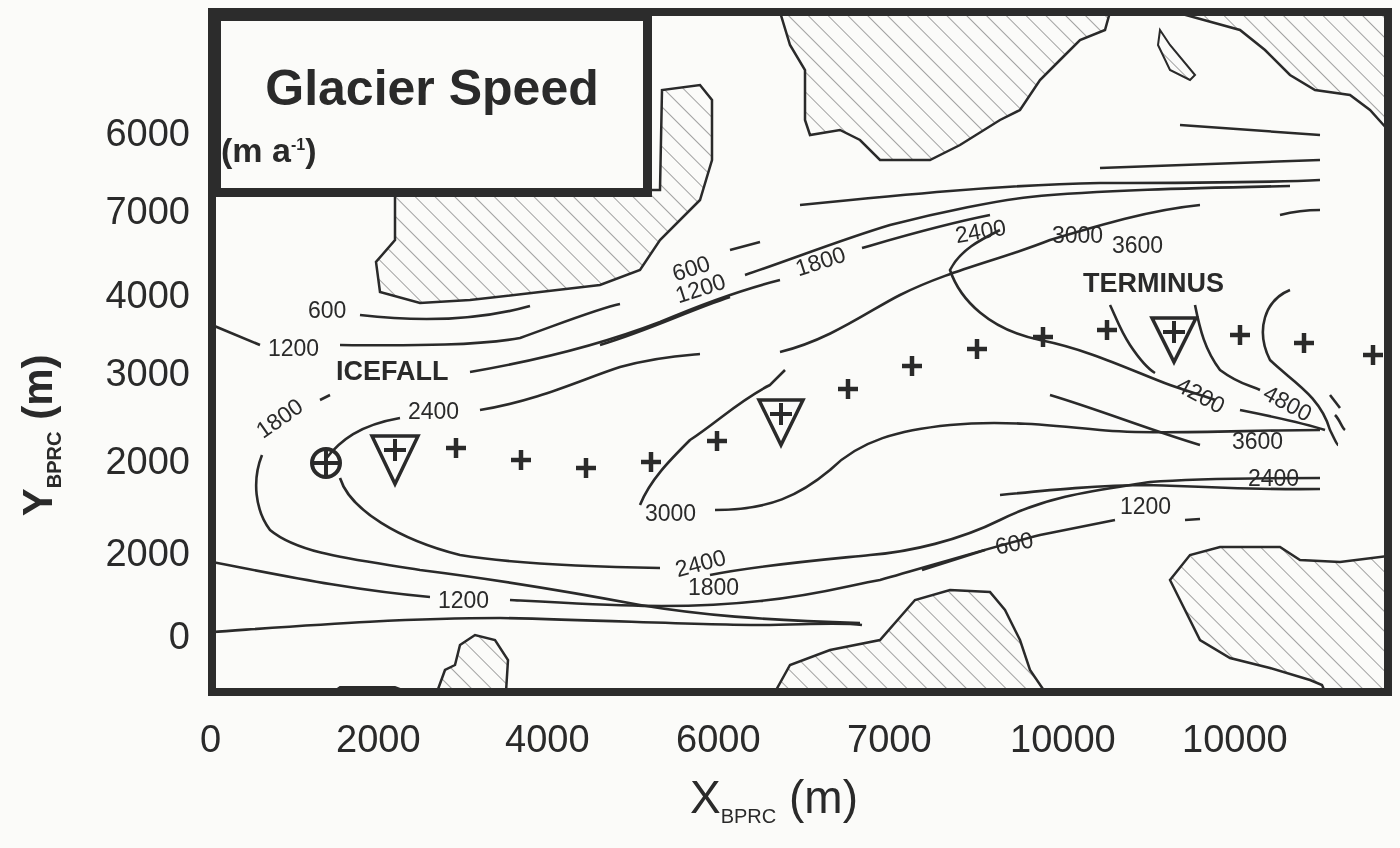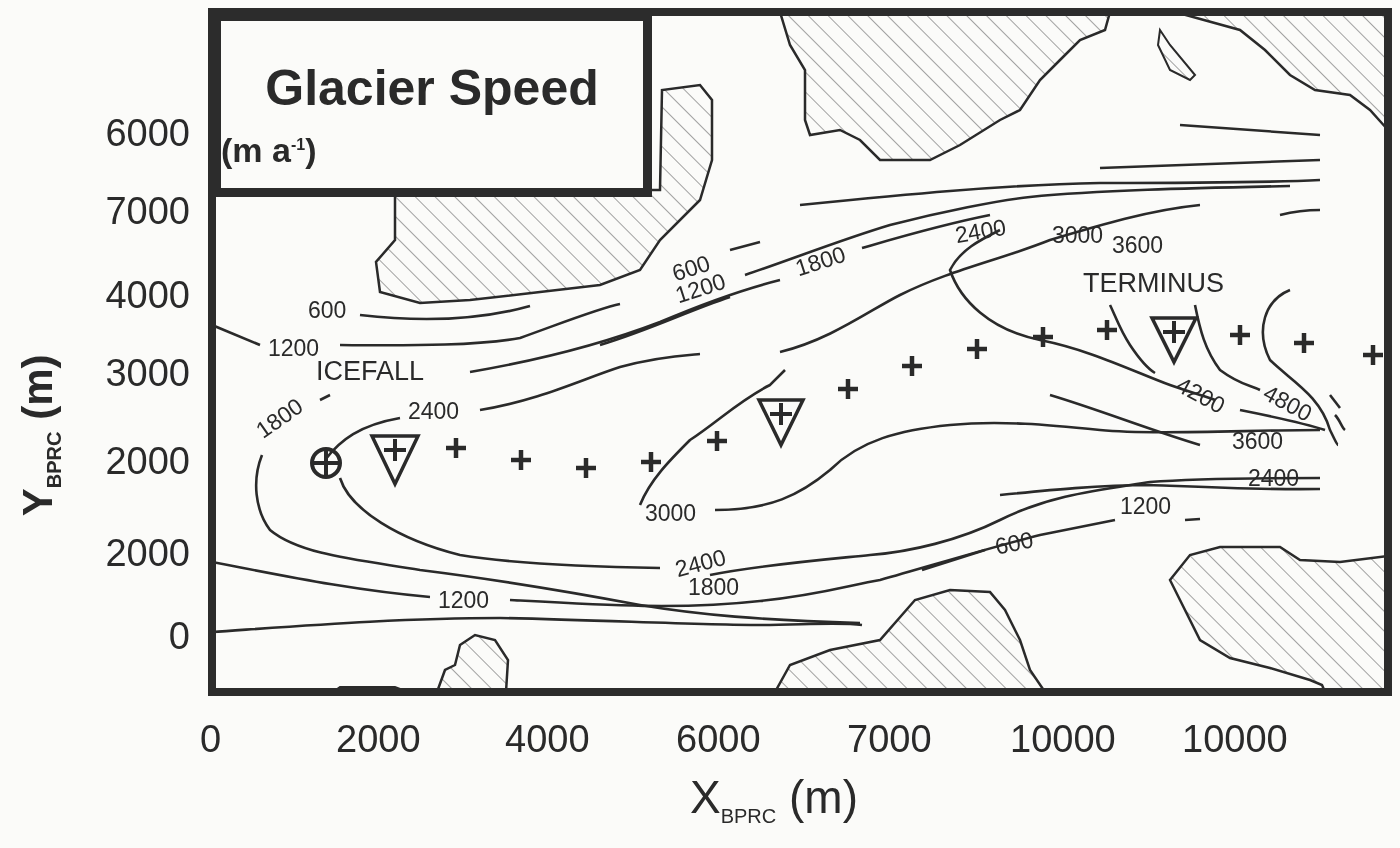--- a/index.html
+++ b/index.html
@@ -11,21 +11,21 @@
   .ylabel { position:absolute; left:-60px; top:390px; width:200px; transform:rotate(-90deg);
             font-size:42px; font-weight:bold; color:#2a2a2a; white-space:nowrap; }
   .ylabel sub, .xlabel sub { font-size:20px; }
   .xlabel { position:absolute; left:690px; top:770px; font-size:46px; font-weight:normal; color:#2a2a2a; white-space:nowrap; }
   .title-box { position:absolute; left:212px; top:12px; width:440px; height:185px;
                border:9px solid #2c2c2c; background:#fbfbf9; box-sizing:border-box; }
   .title-main { position:absolute; left:0; right:0; top:38px; text-align:center; font-size:50px; font-weight:bold; color:#2a2a2a; }
   .title-units { position:absolute; left:0; right:0; top:110px; text-align:left; font-size:34px; font-weight:bold; color:#2a2a2a; }
   .title-units sup { font-size:16px; }
   .clabel { position:absolute; font-size:23px; color:#2a2a2a; white-space:nowrap; background:transparent; }
-  .site { position:absolute; font-size:27px; font-weight:normal; color:#2a2a2a; white-space:nowrap; }
+  .site { position:absolute; font-size:27px; font-weight:bold; color:#2a2a2a; white-space:nowrap; }
 </style>
 </head>
 <body>
 
 <div id="stage">
 
   <svg width="1400" height="848" style="position:absolute;left:0;top:0">
     <defs>
       <pattern id="hatch" patternUnits="userSpaceOnUse" width="14" height="14" patternTransform="rotate(-45)">
         <line x1="0" y1="0" x2="0" y2="14" stroke="#8a8a8a" stroke-width="1.6"></line>
@@ -153,21 +153,21 @@
     </g>
 
     <rect x="212" y="12" width="1176" height="680" fill="none" stroke="#2c2c2c" stroke-width="8"></rect>
   </svg>
 
   <div class="title-box">
     <div class="title-main">Glacier Speed</div>
     <div class="title-units"><span>(m a</span><sup>-1</sup><span>)</span></div>
   </div>
 
-  <div class="site" style="left:316px;top:356px">ICEFALL</div>
+  <div class="site" style="left:336px;top:356px">ICEFALL</div>
   <div class="site" style="left:1083px;top:268px">TERMINUS</div>
 
   <div class="clabel" style="left:308px;top:297px">600</div>
   <div class="clabel" style="left:268px;top:335px">1200</div>
   <div class="clabel" style="left:254px;top:405px;transform:rotate(-35deg)">1800</div>
   <div class="clabel" style="left:408px;top:398px">2400</div>
   <div class="clabel" style="left:672px;top:255px;transform:rotate(-18deg)">600</div>
   <div class="clabel" style="left:675px;top:275px;transform:rotate(-18deg)">1200</div>
   <div class="clabel" style="left:795px;top:248px;transform:rotate(-18deg)">1800</div>
   <div class="clabel" style="left:955px;top:218px;transform:rotate(-10deg)">2400</div>

